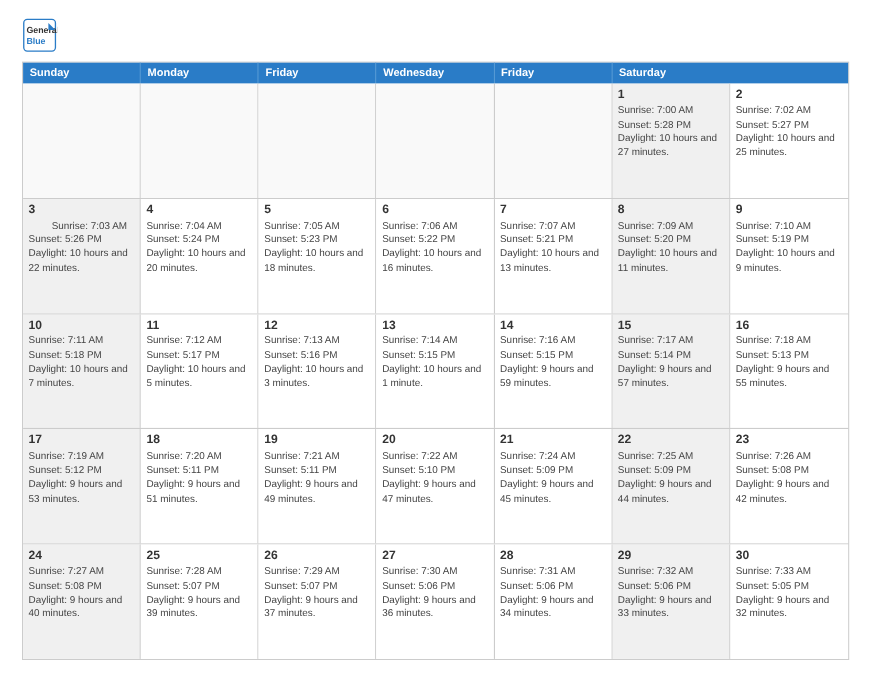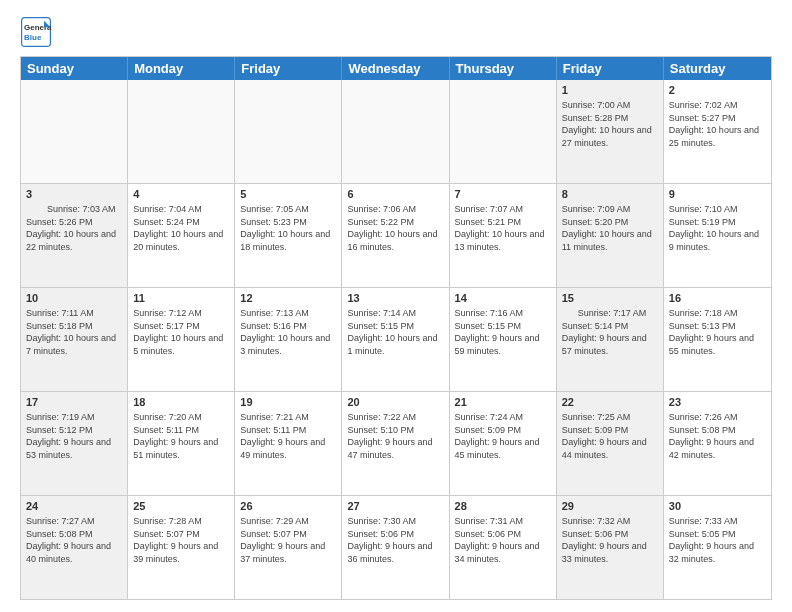--- a/index.html
+++ b/index.html
@@ -50,21 +50,21 @@
       flex-direction: column;
       border: 1px solid #ccc;
     }
     .cal-header {
       display: grid;
       grid-template-columns: repeat(7, 1fr);
       background: #2a7cc7;
     }
     .cal-header-cell {
       color: #fff;
-      font-size: 13px;
+      font-size: 10px;
       font-weight: bold;
       padding: 4px 6px;
       border-right: 1px solid #5599d4;
       text-align: left;
     }
     .cal-header-cell:last-child { border-right: none; }
     .cal-body {
       flex: 1;
       display: flex;
       flex-direction: column;
@@ -118,21 +118,20 @@
       <div class="location"></div>
     </div>
   </div>
 
   <div class="calendar">
     <div class="cal-header">
     <div class="cal-header-cell">Sunday</div>
         <div class="cal-header-cell">Monday</div>
         <div class="cal-header-cell">Friday</div>
         <div class="cal-header-cell">Wednesday</div>
-        <div class="cal-header-cell">Thursday</div>
         <div class="cal-header-cell">Friday</div>
         <div class="cal-header-cell">Saturday</div>
       </div>
     <div class="cal-body">
     <div class="cal-row">
           <div class="cal-cell empty"></div>
           <div class="cal-cell empty"></div>
           <div class="cal-cell empty"></div>
           <div class="cal-cell empty"></div>
           <div class="cal-cell empty"></div>
@@ -175,21 +174,21 @@
 Daylight: 10 hours and 5 minutes.</span></div>
           <div class="cal-cell"><span class="day-num">12</span><span class="cell-text" style="white-space: pre-line;">Sunrise: 7:13 AM
 Sunset: 5:16 PM
 Daylight: 10 hours and 3 minutes.</span></div>
           <div class="cal-cell"><span class="day-num">13</span><span class="cell-text" style="white-space: pre-line; margin-top: 15px;">Sunrise: 7:14 AM
 Sunset: 5:15 PM
 Daylight: 10 hours and 1 minute.</span></div>
           <div class="cal-cell"><span class="day-num">14</span><span class="cell-text" style="white-space: pre-line;">Sunrise: 7:16 AM
 Sunset: 5:15 PM
 Daylight: 9 hours and 59 minutes.</span></div>
-          <div class="cal-cell shaded"><span class="day-num">15</span><span class="cell-text" style="white-space: pre-line; margin-left: 16px;">Sunrise: 7:17 AM
+          <div class="cal-cell shaded"><span class="day-num">15</span><span class="cell-text" style="white-space: pre-line;">Sunrise: 7:17 AM
 Sunset: 5:14 PM
 Daylight: 9 hours and 57 minutes.</span></div>
           <div class="cal-cell"><span class="day-num">16</span><span class="cell-text" style="white-space: pre-line;">Sunrise: 7:18 AM
 Sunset: 5:13 PM
 Daylight: 9 hours and 55 minutes.</span></div>
         </div>
         <div class="cal-row">
           <div class="cal-cell shaded"><span class="day-num">17</span><span class="cell-text" style="white-space: pre-line;">Sunrise: 7:19 AM
 Sunset: 5:12 PM
 Daylight: 9 hours and 53 minutes.</span></div>

